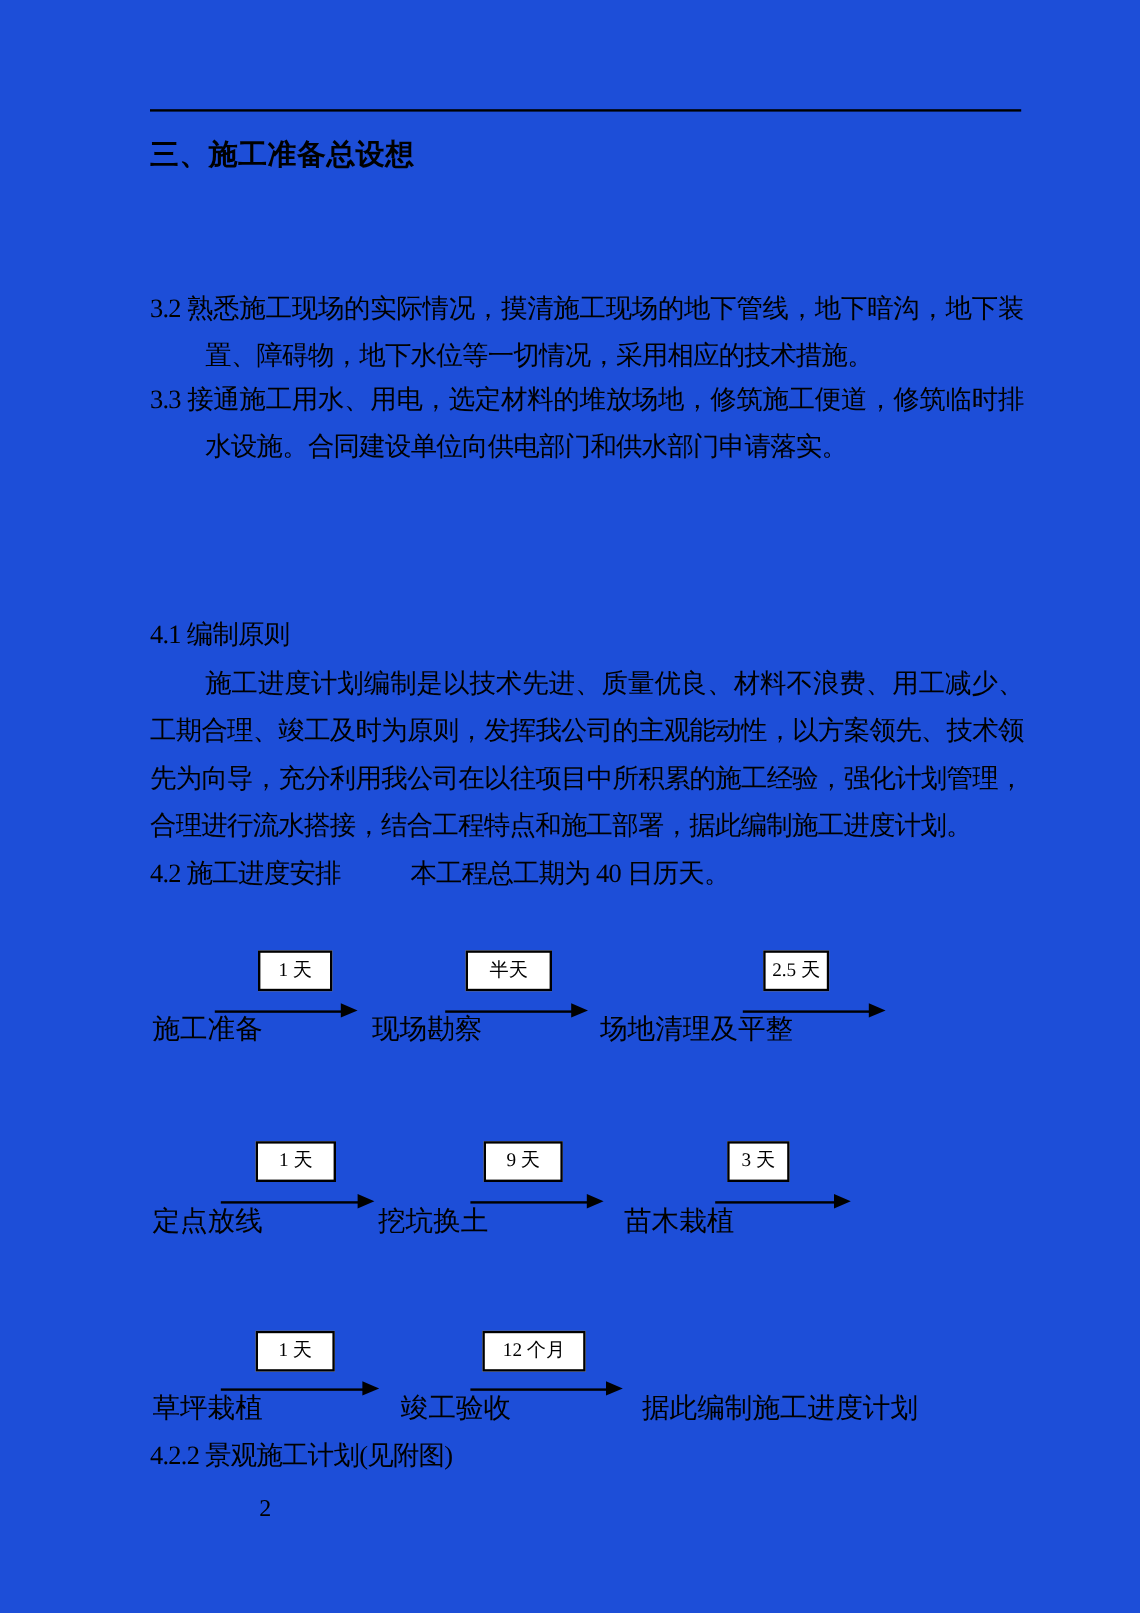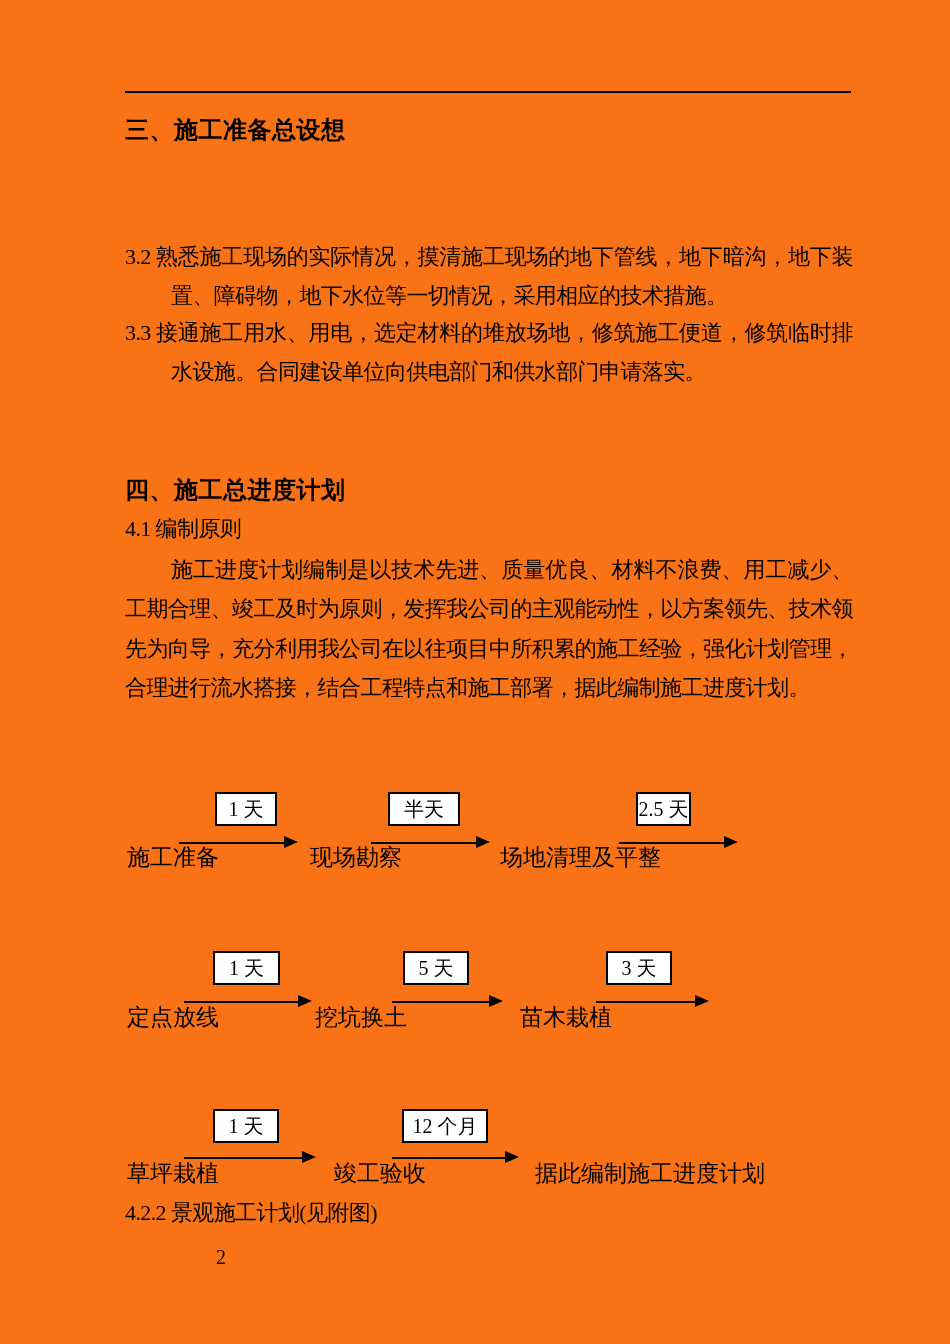--- a/index.html
+++ b/index.html
@@ -1,21 +1,21 @@
 <!DOCTYPE html>
 <html lang="zh"><head>
 <meta charset="utf-8">
 <style>
   html, body { margin: 0; padding: 0; background: #e8e8e8; }
   .page {
     position: relative;
     width: 950px;
     height: 1344px;
     margin: 0 auto;
-    background: #f97316;
+    background: #1d4ed8;
     color: #000000;
     overflow: hidden;
     font-family: "Liberation Serif", "DejaVu Serif", serif;
   }
   .top-rule {
     position: absolute;
     left: 125px;
     top: 91px;
     width: 726px;
     height: 2px;
@@ -51,21 +51,21 @@
   
   .fbox {
     position: absolute;
     box-sizing: border-box;
     height: 34px;
     border: 2px solid #000000;
     background: #ffffff;
     display: flex;
     align-items: center;
     justify-content: center;
-    font-size: 20px;
+    font-size: 16px;
     line-height: 1;
     white-space: nowrap;
   }
   .fstep {
     position: absolute;
     font-size: 23px;
     line-height: 25px;
     white-space: nowrap;
   }
   .arrow { position: absolute; height: 0; }
@@ -96,25 +96,25 @@
 
 <div class="page">
 
   <div class="top-rule"></div>
 
   <h2 class="heading" style="top:110px">三、施工准备总设想</h2>
 
   <p class="bodytext hang" style="top:237px">3.2 熟悉施工现场的实际情况，摸清施工现场的地下管线，地下暗沟，地下装置、障碍物，地下水位等一切情况，采用相应的技术措施。</p>
   <p class="bodytext hang" style="top:313px">3.3 接通施工用水、用电，选定材料的堆放场地，修筑施工便道，修筑临时排水设施。合同建设单位向供电部门和供水部门申请落实。</p>
 
-  <h2 class="heading" style="top:470px">四、施工总进度计划</h2>
 
   <p class="bodytext" style="top:509px">4.1 编制原则</p>
   <p class="bodytext indent2" style="top:550px">施工进度计划编制是以技术先进、质量优良、材料不浪费、用工减少、工期合理、竣工及时为原则，发挥我公司的主观能动性，以方案领先、技术领先为向导，充分利用我公司在以往项目中所积累的施工经验，强化计划管理，合理进行流水搭接，结合工程特点和施工部署，据此编制施工进度计划。</p>
 
+  <p class="bodytext nowrap" style="top:708px"><span>4.2 施工进度安排</span><span class="gap42"></span><span>本工程总工期为 40 日历天。</span></p>
 
 
   <div class="fbox" style="left:215px; top:792px; width:62px">1 天</div>
   <div class="fbox" style="left:388px; top:792px; width:72px">半天</div>
   <div class="fbox" style="left:636px; top:792px; width:55px">2.5 天</div>
   <div class="arrow" style="left:179px; top:843px; width:119px">
       <i class="shaft"></i>
       <i class="head"></i>
     </div>
   <div class="arrow" style="left:371px; top:843px; width:119px">
@@ -123,22 +123,22 @@
     </div>
   <div class="arrow" style="left:619px; top:843px; width:119px">
       <i class="shaft"></i>
       <i class="head"></i>
     </div>
   <div class="fstep" style="left:127px; top:845px">施工准备</div>
   <div class="fstep" style="left:310px; top:845px">现场勘察</div>
   <div class="fstep" style="left:500px; top:845px">场地清理及平整</div>
 
   <div class="fbox" style="left:213px; top:951px; width:67px">1 天</div>
-  <div class="fbox" style="left:403px; top:951px; width:66px">5 天</div>
-  <div class="fbox" style="left:606px; top:951px; width:66px">3 天</div>
+  <div class="fbox" style="left:403px; top:951px; width:66px">9 天</div>
+  <div class="fbox" style="left:606px; top:951px; width:52px">3 天</div>
   <div class="arrow" style="left:184px; top:1002px; width:128px">
       <i class="shaft"></i>
       <i class="head"></i>
     </div>
   <div class="arrow" style="left:392px; top:1002px; width:111px">
       <i class="shaft"></i>
       <i class="head"></i>
     </div>
   <div class="arrow" style="left:596px; top:1002px; width:113px">
       <i class="shaft"></i>

